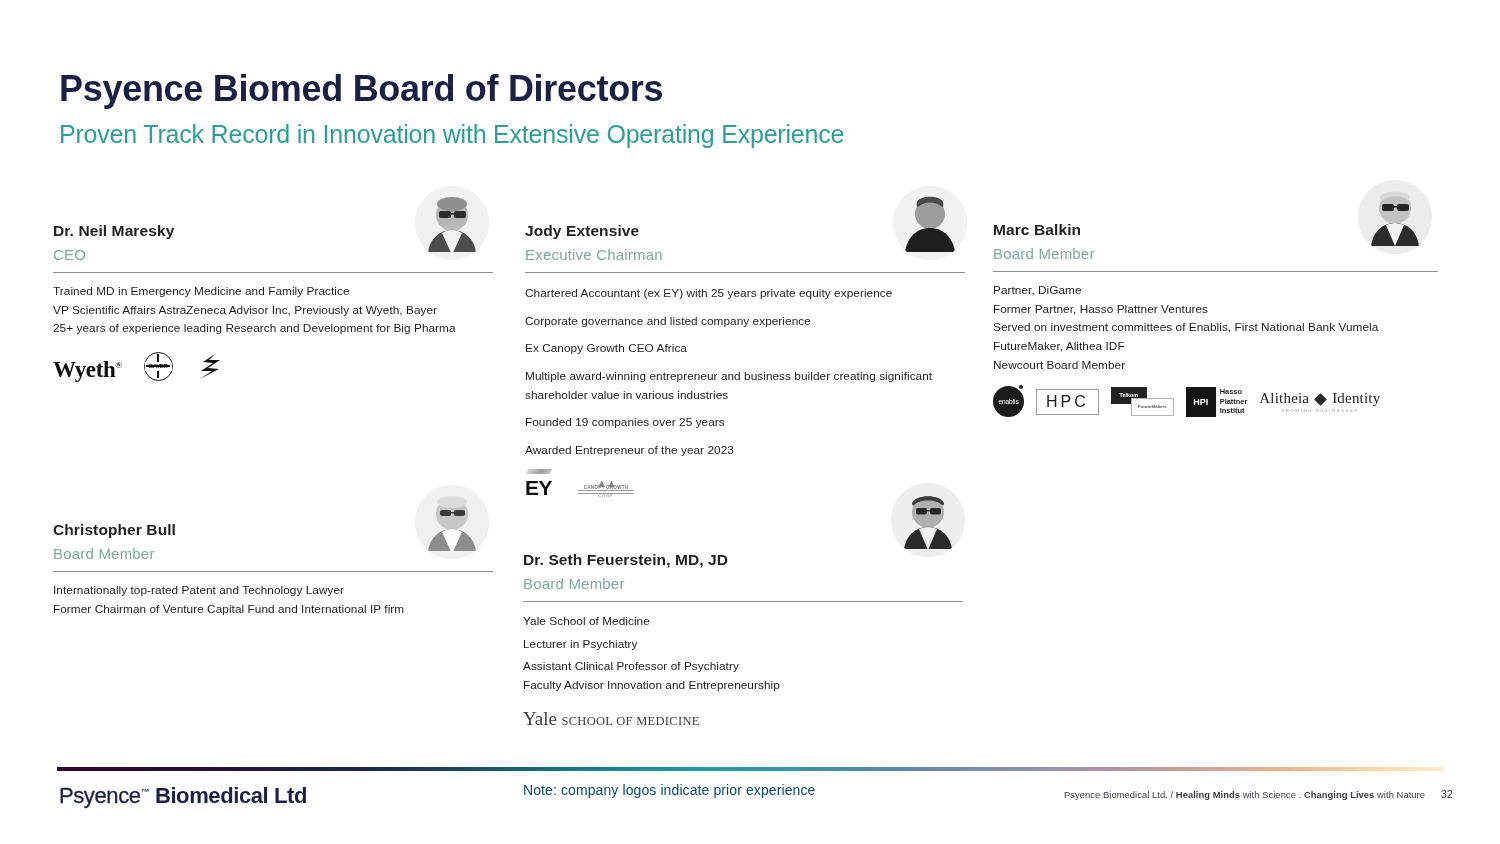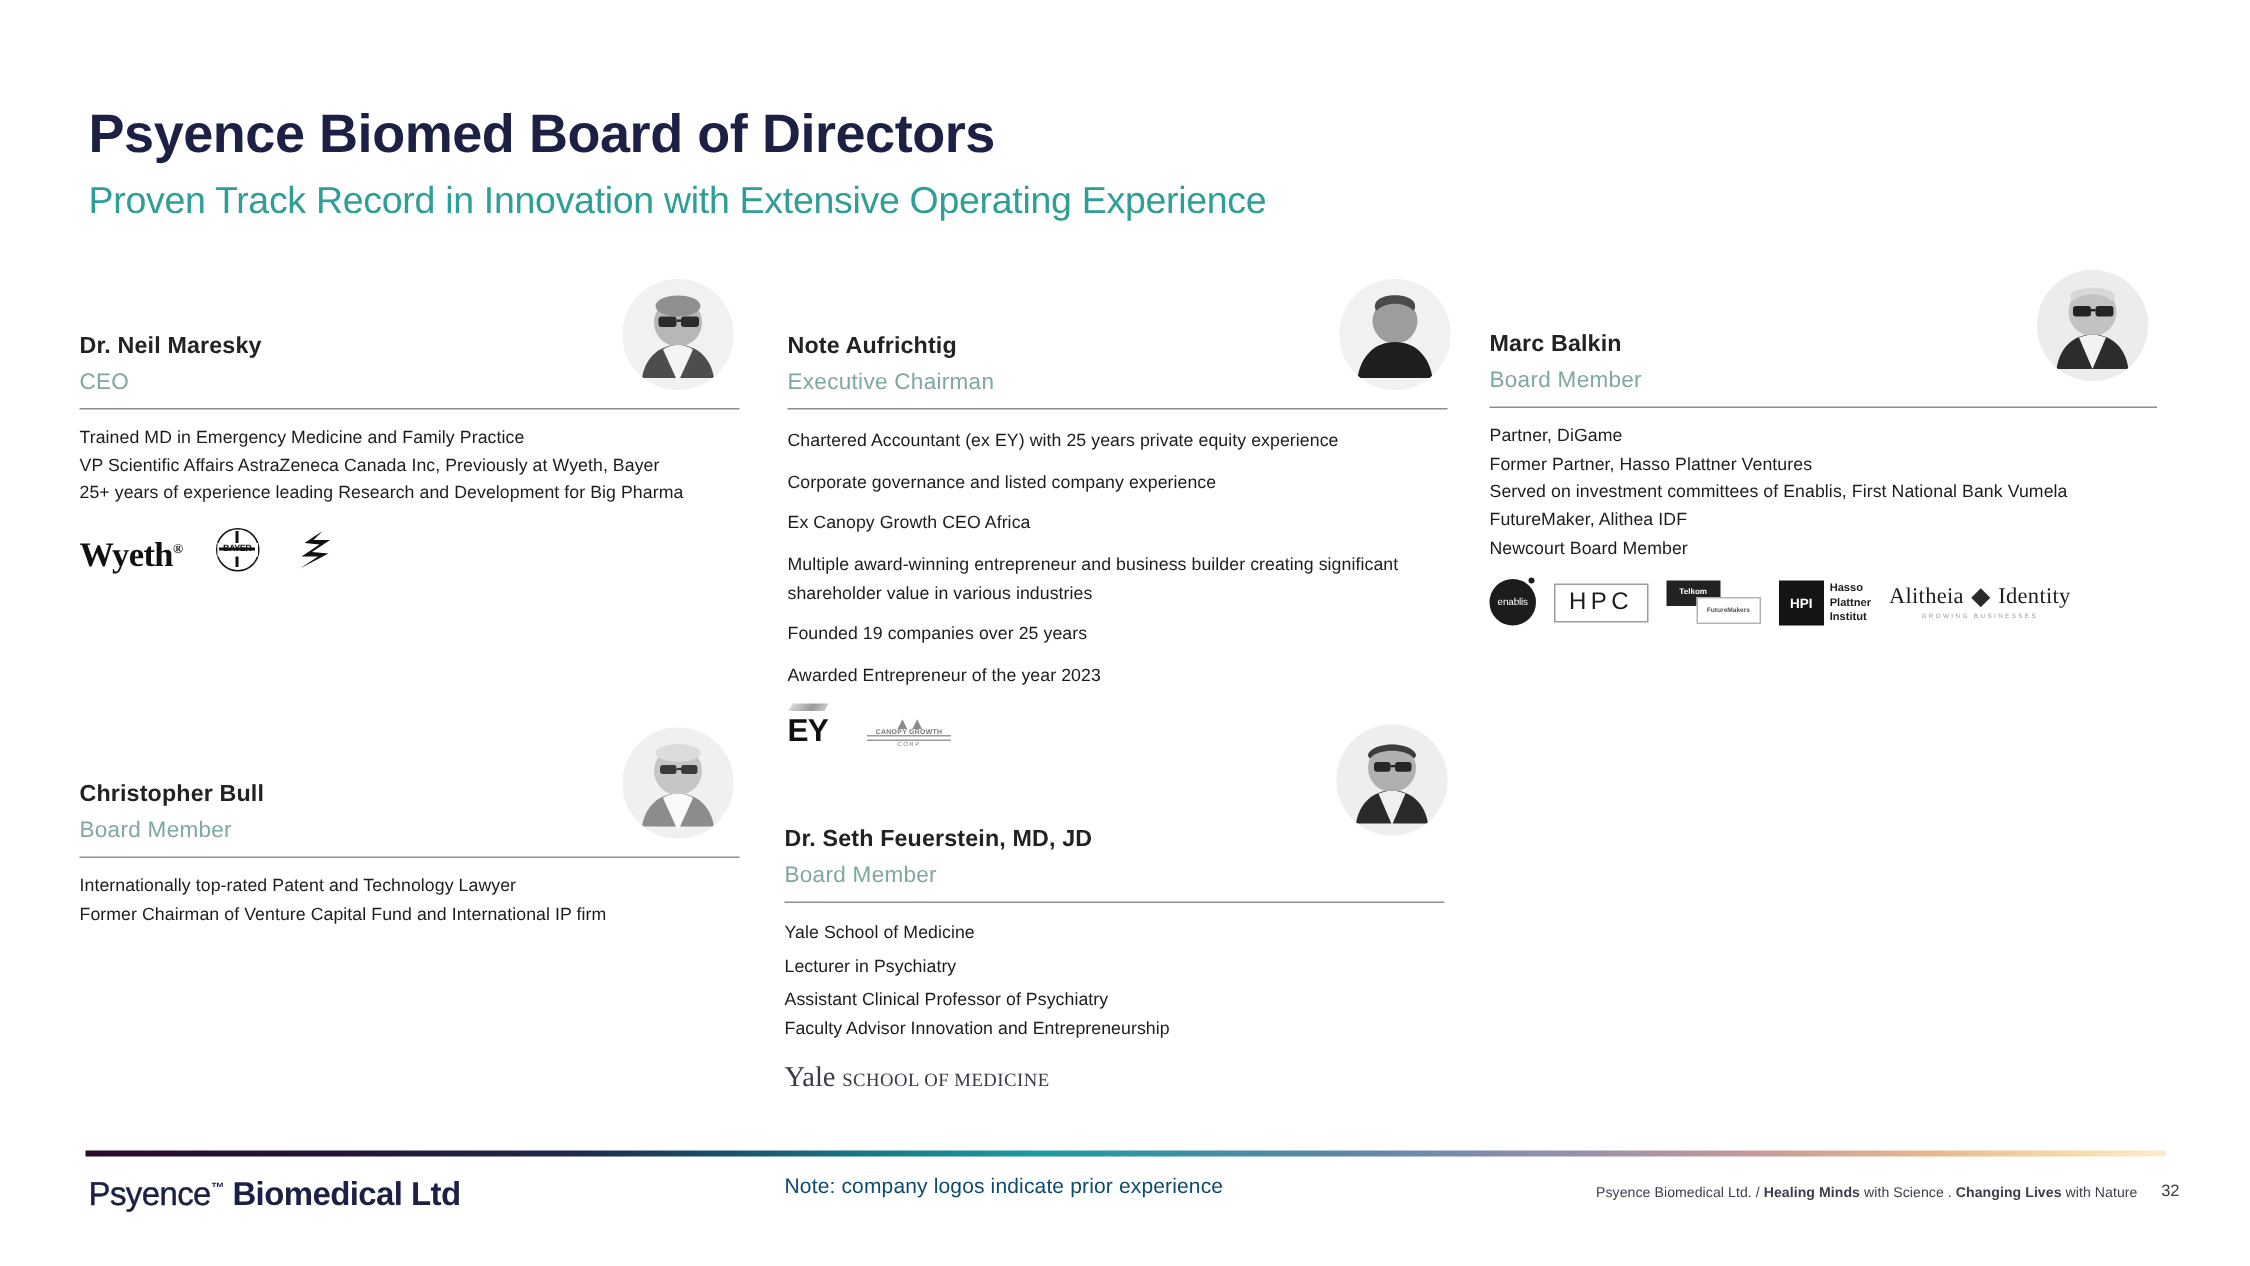--- a/index.html
+++ b/index.html
@@ -297,21 +297,21 @@
 
 <div class="slide-title">Psyence Biomed Board of Directors</div>
 <div class="slide-subtitle">Proven Track Record in Innovation with Extensive Operating Experience</div>
 
 <div class="person" style="left:53px; top:222px; width:440px;">
   <div class="person-name">Dr. Neil Maresky</div>
   <div class="person-role">CEO</div>
   <div class="person-rule"></div>
   <div class="bullets">
     <div class="bullet">Trained MD in Emergency Medicine and Family Practice</div>
-    <div class="bullet">VP Scientific Affairs AstraZeneca Canada Inc, Previously at Wyeth, Bayer</div>
+    <div class="bullet">VP Scientific Affairs AstraZeneca Advisor Inc, Previously at Wyeth, Bayer</div>
     <div class="bullet">25+ years of experience leading Research and Development for Big Pharma</div>
   </div>
   <div class="logo-row" style="margin-top:13px;">
     <div class="logo-wyeth">
       <span>Wyeth</span><sup>®</sup>
     </div>
     <div class="logo-bayer">
       <span>BAYER</span>
     </div>
     <div class="logo-az">
@@ -328,21 +328,21 @@
     <path d="M37 44c-13 0-22 9-24 22h48c-2-13-11-22-24-22z" fill="#4d4d4d"></path>
     <path d="M37 44c-4 0-7 1-10 3l10 22 10-22c-3-2-6-3-10-3z" fill="#f4f4f4"></path>
     <rect x="24" y="25" width="12" height="7" rx="2" fill="#2b2b2b"></rect>
     <rect x="39" y="25" width="12" height="7" rx="2" fill="#2b2b2b"></rect>
     <rect x="36" y="27" width="3" height="1.6" fill="#2b2b2b"></rect>
     <ellipse cx="37" cy="18" rx="15" ry="7" fill="#8f8f8f"></ellipse>
   </svg>
 </div>
 
 <div class="person" style="left:525px; top:222px; width:440px;">
-  <div class="person-name">Note Aufrichtig</div>
+  <div class="person-name">Jody Extensive</div>
   <div class="person-role">Executive Chairman</div>
   <div class="person-rule"></div>
   <div class="bullets spaced" style="margin-top:11px;">
     <div class="bullet">Chartered Accountant (ex EY) with 25 years private equity experience</div>
     <div class="bullet">Corporate governance and listed company experience</div>
     <div class="bullet">Ex Canopy Growth CEO Africa</div>
     <div class="bullet">Multiple award-winning entrepreneur and business builder creating significant shareholder value in various industries</div>
     <div class="bullet">Founded 19 companies over 25 years</div>
     <div class="bullet">Awarded Entrepreneur of the year 2023</div>
   </div>

